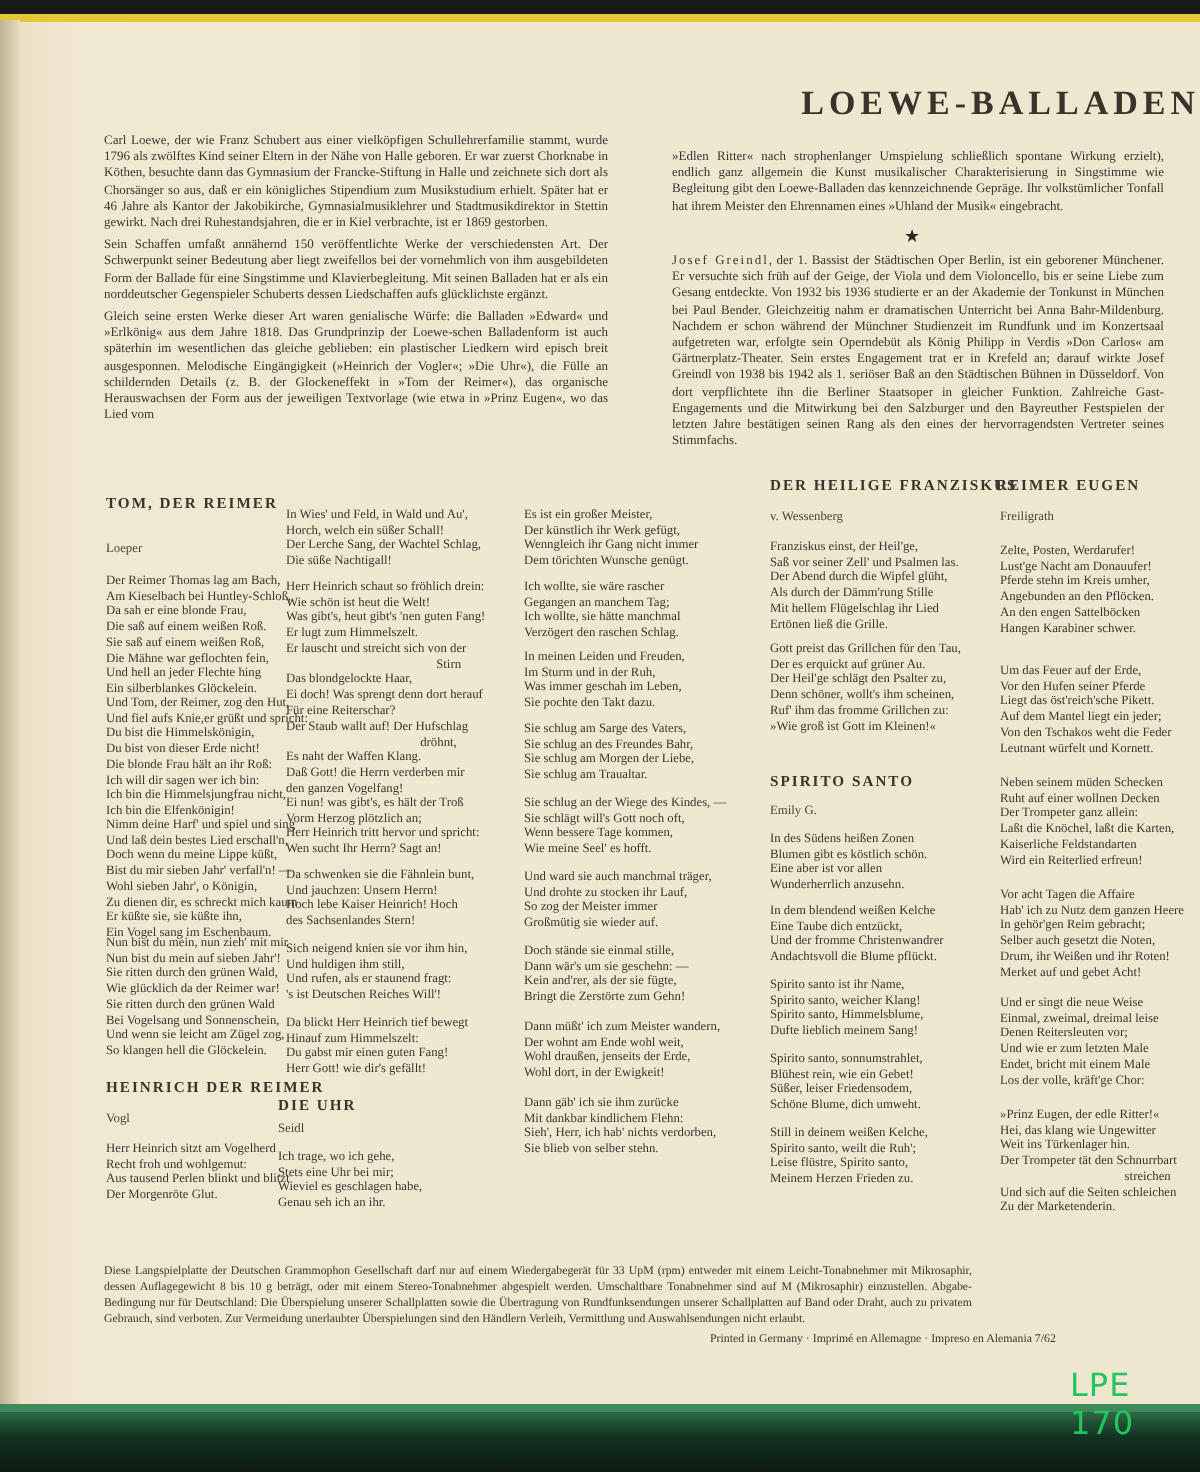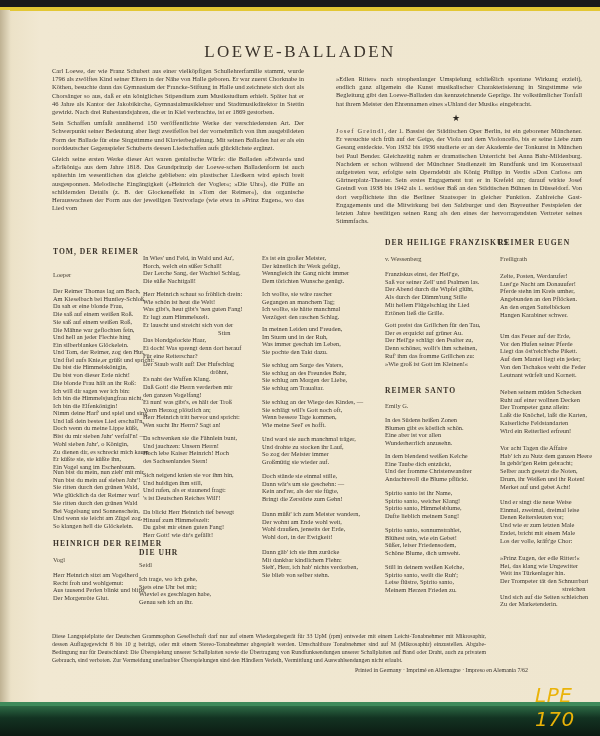--- a/index.html
+++ b/index.html
@@ -3,30 +3,30 @@
 <meta charset="utf-8">
 <style>
   html,body{margin:0;padding:0;}
   body{width:600px;height:736px;overflow:hidden;background:#1b2a1f;position:relative;font-family:"Liberation Serif",serif;color:#2f2a24;}
   .top-edge{position:absolute;left:0;top:0;width:600px;height:8px;background:#1a1a1a;}
   .yellow-edge{position:absolute;left:0;top:7px;width:600px;height:4px;background:#e3c734;}
   .page{position:absolute;left:0;top:10px;width:600px;height:700px;background:#efe6cf;background-image:linear-gradient(90deg,#d9cfb3 0,#ece2c8 12px,#f1e8d2 40px,#efe6cf 100%);}
   .left-shadow{position:absolute;left:0;top:10px;width:10px;height:700px;background:linear-gradient(90deg,#bfb293,#e7ddc3);}
   .bottom-band{position:absolute;left:0;top:706px;width:600px;height:30px;background:linear-gradient(180deg,#2d6a45,#133322 40%,#0c1a12);}
   .bottom-green{position:absolute;left:0;top:702px;width:600px;height:6px;background:#3f8a5b;}
-  .title{position:absolute;left:0;width:600px;top:42px;text-align:center;font-size:17px;letter-spacing:2.5px;color:#3a332b;}
+  .title{position:absolute;left:0;width:600px;top:42px;text-align:right;font-size:17px;letter-spacing:2.5px;color:#3a332b;font-weight:bold;}
   .intro-col{position:absolute;font-size:6.5px;line-height:8.2px;text-align:justify;color:#3a3430;}
   .intro-col p{margin:0 0 3px 0;}
   .star{position:absolute;left:452px;top:113px;font-size:9px;color:#2b2620;}
   .song-title{position:absolute;font-size:7.6px;font-weight:bold;letter-spacing:1px;color:#3b342b;}
   .author{position:absolute;font-size:6.4px;color:#4a4338;}
   .verse{position:absolute;font-size:6.4px;line-height:7.7px;color:#3b3530;white-space:pre;}
   .footer{position:absolute;left:52px;top:632px;width:434px;font-size:5.9px;line-height:8.1px;text-align:justify;color:#3a3430;}
   .printed{position:absolute;left:355px;top:667px;font-size:5.9px;color:#3a3430;}
-  .catalog{position:absolute;left:535px;top:683px;font-family:"DejaVu Sans",sans-serif;font-size:20px;color:#eab308;letter-spacing:0.5px;font-style:italic;}
+  .catalog{position:absolute;left:535px;top:683px;font-family:"DejaVu Sans",sans-serif;font-size:16px;color:#22c55e;letter-spacing:0.5px;}
 </style>
 </head>
 <body>
 
 <div class="top-edge"></div>
 <div class="page"></div>
 <div class="yellow-edge"></div>
 <div class="left-shadow"></div>
 <div class="bottom-green"></div>
 <div class="bottom-band"></div>
@@ -176,21 +176,21 @@
 Als durch der Dämm'rung Stille
 Mit hellem Flügelschlag ihr Lied
 Ertönen ließ die Grille.</div>
 <div class="verse" style="left:385px;top:321px;">Gott preist das Grillchen für den Tau,
 Der es erquickt auf grüner Au.
 Der Heil'ge schlägt den Psalter zu,
 Denn schöner, wollt's ihm scheinen,
 Ruf' ihm das fromme Grillchen zu:
 »Wie groß ist Gott im Kleinen!«</div>
 
-<div class="song-title" style="left:385px;top:386px;">REIMER SANTO</div>
+<div class="song-title" style="left:385px;top:386px;">SPIRITO SANTO</div>
 <div class="author" style="left:385px;top:402px;">Emily G.</div>
 <div class="verse" style="left:385px;top:416px;">In des Südens heißen Zonen
 Blumen gibt es köstlich schön.
 Eine aber ist vor allen
 Wunderherrlich anzusehn.</div>
 <div class="verse" style="left:385px;top:452px;">In dem blendend weißen Kelche
 Eine Taube dich entzückt,
 Und der fromme Christenwandrer
 Andachtsvoll die Blume pflückt.</div>
 <div class="verse" style="left:385px;top:489px;">Spirito santo ist ihr Name,

